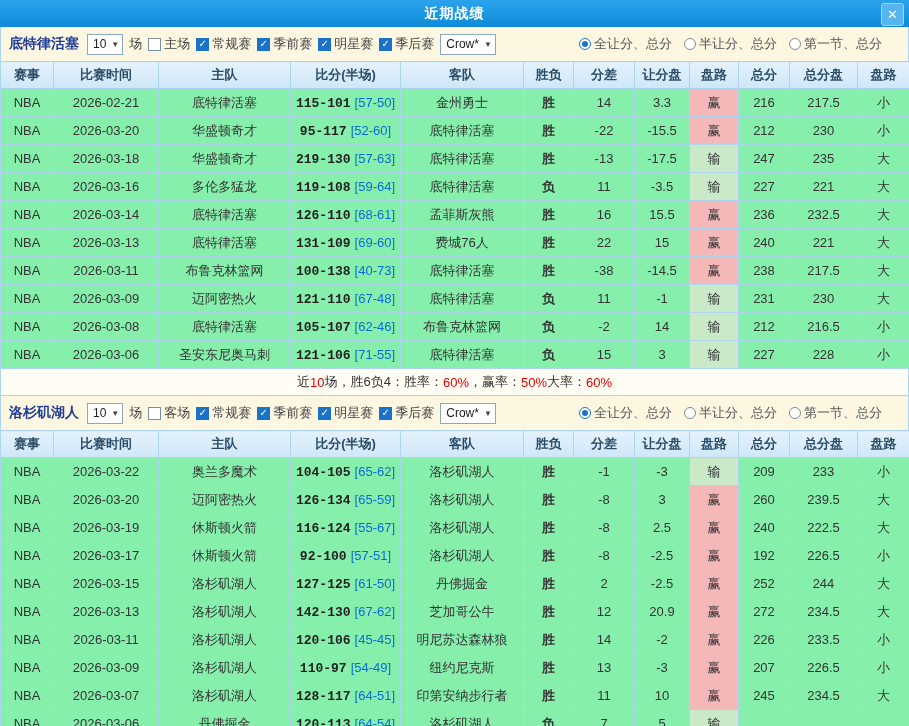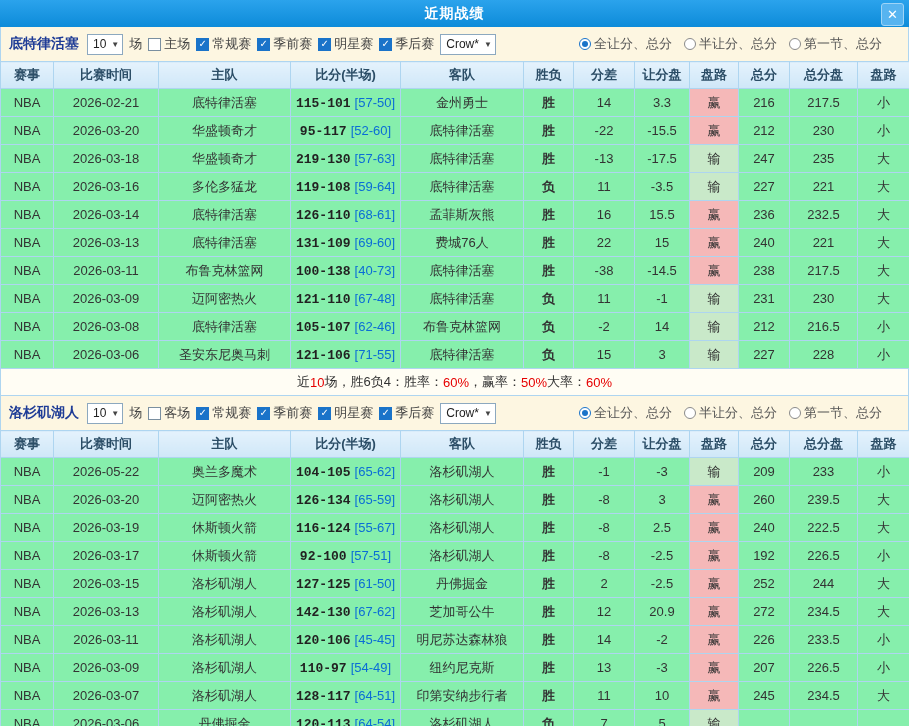--- a/index.html
+++ b/index.html
@@ -396,21 +396,21 @@
             <th>让分盘</th>
             <th>盘路</th>
             <th>总分</th>
             <th>总分盘</th>
             <th>盘路</th>
           </tr>
         </thead>
         <tbody>
           <tr>
             <td>NBA</td>
-            <td>2026-05-22</td>
+            <td>2026-03-22</td>
             <td class="">奥兰多魔术</td>
             <td><span class="score-main">104-105</span><span class="score-half">[65-62]</span></td>
             <td class="t-green">洛杉矶湖人</td>
             <td class="res-win">胜</td>
             <td>-1</td>
             <td>-3</td>
             <td class="cover-lose">输</td>
             <td class="num-blue">209</td>
             <td class="num-blue">233</td>
             <td class="small">小</td>

